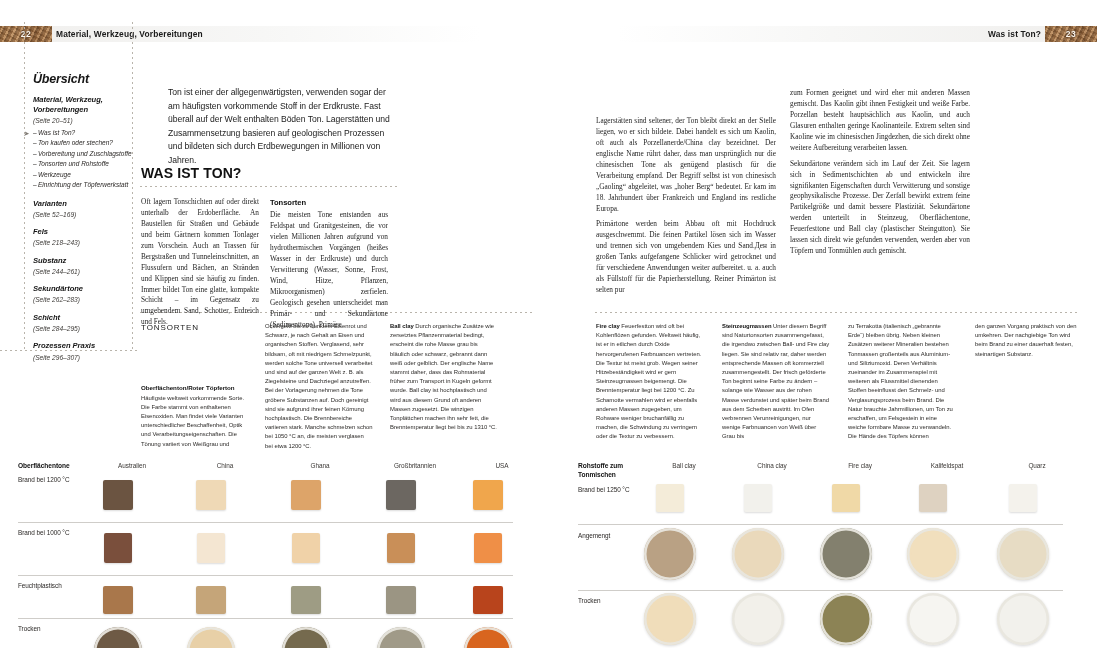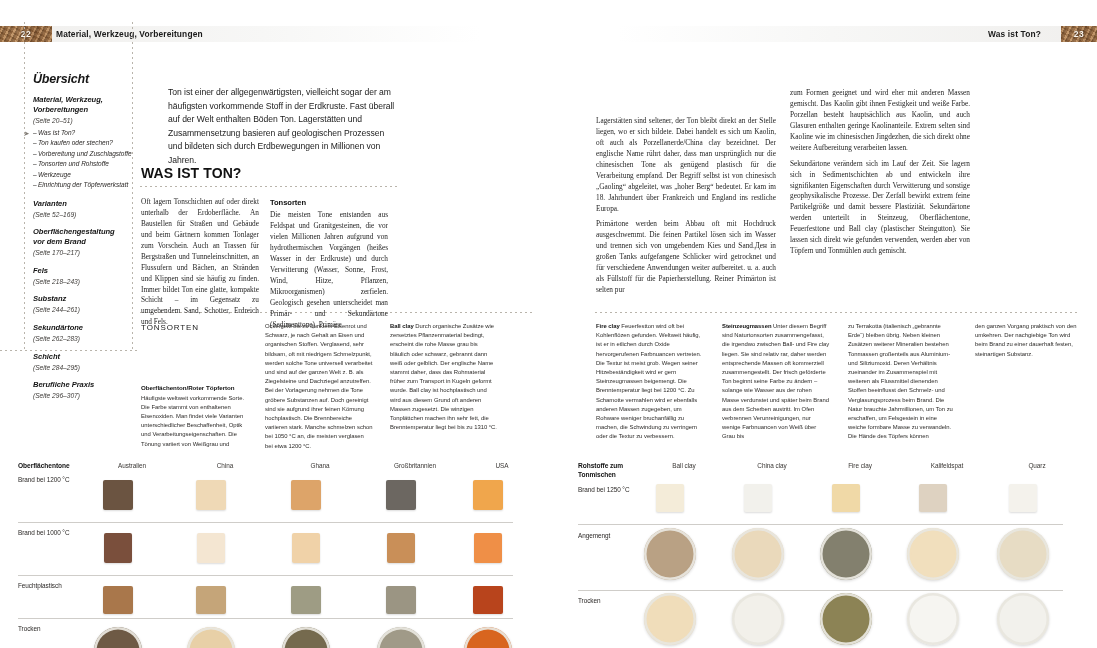--- a/index.html
+++ b/index.html
@@ -35,21 +35,21 @@
     display: flex; align-items: center; justify-content: center;
     font-size: 8.5px; font-weight: bold; color: #fdf6ee;
     letter-spacing: .4px;
     background-image:
       repeating-linear-gradient(115deg, rgba(120,78,44,.55) 0 2px, rgba(196,150,108,.35) 2px 4px, rgba(84,52,28,.5) 4px 6px),
       repeating-linear-gradient(25deg, rgba(210,170,128,.45) 0 3px, rgba(128,88,52,.5) 3px 5px),
       linear-gradient(to right,#a07544,#c49a6a,#8c6137,#b98e5e);
     text-shadow: 0 0 2px rgba(0,0,0,.75);
   }
   .pagenum-left { left: 0px; width: 52px; }
-  .pagenum-right { right: 0px; width: 36px; }
+  .pagenum-right { right: 0px; width: 52px; }
   .hdr-text {
     position: absolute; top: 0; height: 16px;
     display: flex; align-items: center;
     font-size: 8.4px; font-weight: bold; color: #1a1a1a;
     letter-spacing: .15px;
   }
   .hdr-text-left { left: 56px; }
   .hdr-text-right { right: 56px; }
 
   
@@ -224,47 +224,43 @@
             <div class="toc-sub-item"><span>Tonsorten und Rohstoffe</span></div>
             <div class="toc-sub-item"><span>Werkzeuge</span></div>
             <div class="toc-sub-item"><span>Einrichtung der Töpferwerkstatt</span></div>
           </div>
         </div>
         <div class="toc-group">
           <div class="toc-group-title">Varianten</div>
           <div class="toc-pages">(Seite 52–169)</div>
         </div>
         <div class="toc-group">
-          <div class="toc-group-title">Oberflächengestaltung<br>vor dem Brand</div>
-          <div class="toc-pages">(Seite 170–217)</div>
-        </div>
-        <div class="toc-group">
           <div class="toc-group-title">Fels</div>
           <div class="toc-pages">(Seite 218–243)</div>
         </div>
         <div class="toc-group">
           <div class="toc-group-title">Substanz</div>
           <div class="toc-pages">(Seite 244–261)</div>
         </div>
         <div class="toc-group">
           <div class="toc-group-title">Sekundärtone</div>
           <div class="toc-pages">(Seite 262–283)</div>
         </div>
         <div class="toc-group">
           <div class="toc-group-title">Schicht</div>
           <div class="toc-pages">(Seite 284–295)</div>
         </div>
         <div class="toc-group">
-          <div class="toc-group-title">Berufliche Praxis</div>
+          <div class="toc-group-title">Prozessen Praxis</div>
           <div class="toc-pages">(Seite 296–307)</div>
         </div>
       </div>
   </nav>
 
-  <div class="lead">Ton ist einer der allgegenwärtigsten, vielleicht sogar der am häufigsten vorkommende Stoff in der Erdkruste. Fast überall auf der Welt enthalten Böden Ton. Lagerstätten und Zusammensetzung basieren auf geologischen Prozessen und bildeten sich durch Erdbewegungen in Millionen von Jahren.</div>
+  <div class="lead">Ton ist einer der allgegenwärtigsten, verwenden sogar der am häufigsten vorkommende Stoff in der Erdkruste. Fast überall auf der Welt enthalten Böden Ton. Lagerstätten und Zusammensetzung basieren auf geologischen Prozessen und bildeten sich durch Erdbewegungen in Millionen von Jahren.</div>
   <h1 class="h1">WAS IST TON?</h1>
 
   <div class="serif-col" style="left:141px; top:197px; width:118px;">
     <p>Oft lagern Tonschichten auf oder direkt unterhalb der Erdoberfläche. An Baustellen für Straßen und Gebäude und beim Gärtnern kommen Tonlager zum Vorschein. Auch an Trassen für Bergstraßen und Tunneleinschnitten, an Flussufern und Bächen, an Stränden und Klippen sind sie häufig zu finden. Immer bildet Ton eine glatte, kompakte Schicht – im Gegensatz zu umgebendem Sand, Schotter, Erdreich und Fels.</p>
   </div>
 
   <div class="serif-col" style="left:270px; top:197px; width:118px;">
     <h3>Tonsorten</h3>
     <p>Die meisten Tone entstanden aus Feldspat und Granitgesteinen, die vor vielen Millionen Jahren aufgrund von hydrothermischen Vorgängen (heißes Wasser in der Erdkruste) und durch Verwitterung (Wasser, Sonne, Frost, Wind, Hitze, Pflanzen, Mikroorganismen) zerfielen. Geologisch gesehen unterscheidet man Primär- und Sekundärtone (Sedimenttone). Primäre</p>
   </div>

